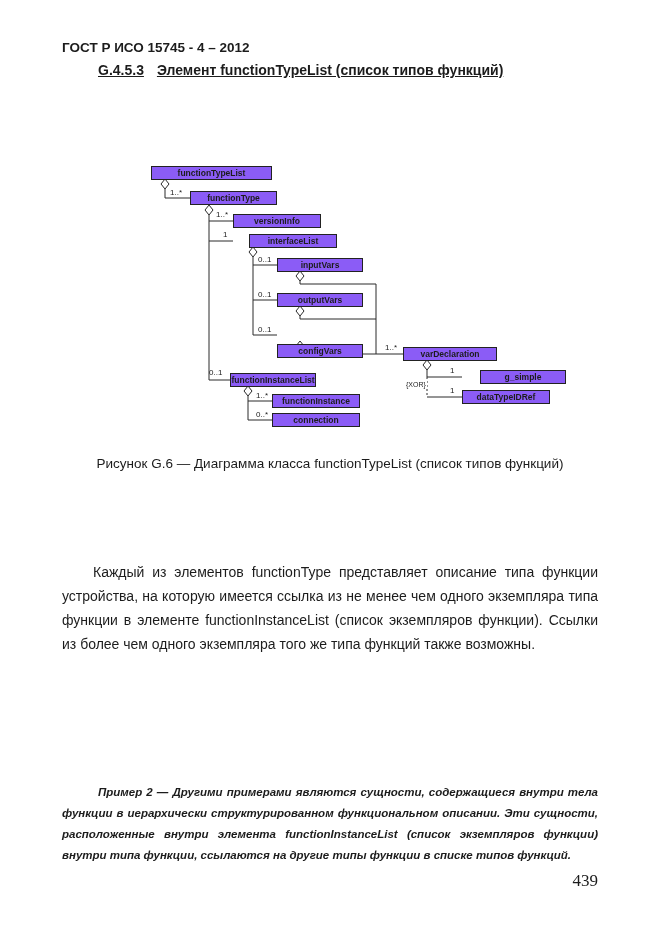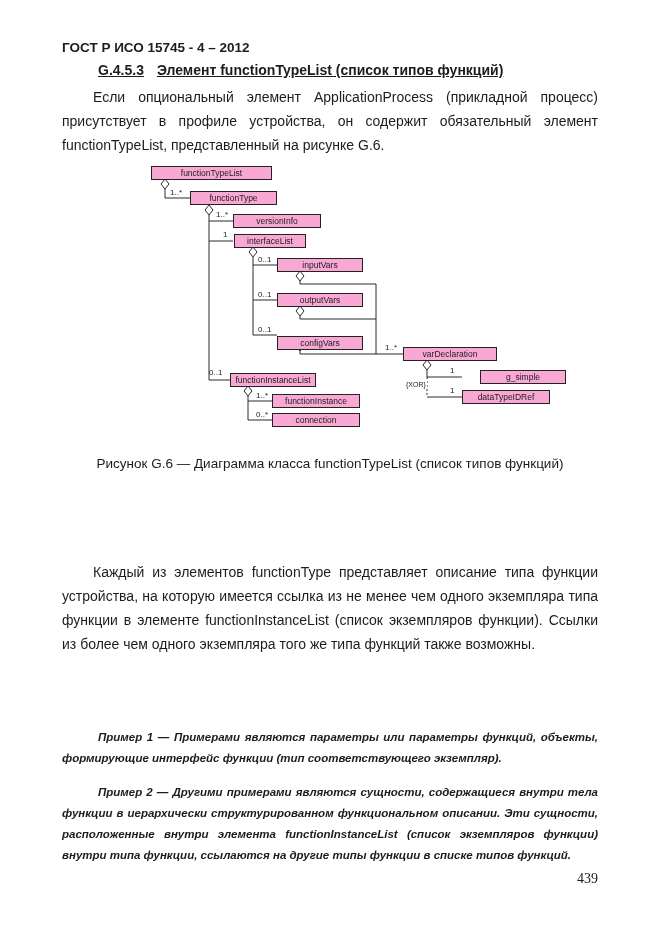--- a/index.html
+++ b/index.html
@@ -43,30 +43,30 @@
     font-style:italic; font-weight:bold;
     text-align:justify; text-indent:36px;
   }
   .ex1 { top:727px; }
   .ex2 { top:782px; }
 
   .page-number {
     top:871px; left:62px; width:536px;
     text-align:right;
     font-family:"Liberation Serif", serif;
-    font-size:14px;
+    font-size:17px;
   }
 
   
   .diagram { top:160px; left:0; width:661px; height:280px; }
   .diagram svg.wires { position:absolute; top:0; left:0; }
   .node {
     position:absolute; height:14px;
-    border:1px solid #222; background:#f9a8d4;
-    font-size:8.5px; font-weight:normal; line-height:12px;
+    border:1px solid #222; background:#8b5cf6;
+    font-size:8.5px; font-weight:bold; line-height:12px;
     text-align:center; white-space:nowrap; overflow:hidden;
   }
   .mult {
     position:absolute; font-size:8px; line-height:8px; color:#222;
     white-space:nowrap;
   }
   .xor-label {
     position:absolute; font-size:7px; line-height:8px; color:#222;
     background:#fff; padding:0 1px;
   }
@@ -75,21 +75,20 @@
 <body>
 
 <div class="page">
 
   <div class="abs doc-header">ГОСТ Р ИСО 15745 - 4 – 2012</div>
 
   <div class="abs section-heading">
     <span class="sec-num">G.4.5.3</span><span class="sec-title">Элемент functionTypeList (список типов функций)</span>
   </div>
 
-  <p class="abs para p1">Если опциональный элемент ApplicationProcess (прикладной процесс) присутствует в профиле устройства, он содержит обязательный элемент functionTypeList, представленный на рисунке G.6.</p>
 
   <div class="abs diagram">
     <svg class="wires" width="661" height="280" viewBox="0 0 661 280">
       <g fill="none" stroke="#2b2b2b" stroke-width="1">
 
         <polyline points="165,29 165,38 190,38"></polyline>
 
         <polyline points="209,55 209,220"></polyline>
         <polyline points="209,61 233,61"></polyline>
         <polyline points="209,81 233,81"></polyline>
@@ -122,24 +121,24 @@
         <polygon points="300,146 304,151 300,156 296,151"></polygon>
         <polygon points="300,181 304,186 300,191 296,186"></polygon>
         <polygon points="427,200 431,205 427,210 423,205"></polygon>
         <polygon points="248,226 252,231 248,236 244,231"></polygon>
       </g>
     </svg>
 
     <div class="node" style="left:151px; top:6px;  width:121px">functionTypeList</div>
     <div class="node" style="left:190px; top:31px; width:87px">functionType</div>
     <div class="node" style="left:233px; top:54px; width:88px">versionInfo</div>
-    <div class="node" style="left:234px; top:74px; width:72px">interfaceList</div>
+    <div class="node" style="left:249px; top:74px; width:88px">interfaceList</div>
     <div class="node" style="left:277px; top:98px; width:86px">inputVars</div>
     <div class="node" style="left:277px; top:133px; width:86px">outputVars</div>
-    <div class="node" style="left:277px; top:176px; width:86px">configVars</div>
+    <div class="node" style="left:277px; top:184px; width:86px">configVars</div>
     <div class="node" style="left:403px; top:187px; width:94px">varDeclaration</div>
     <div class="node" style="left:230px; top:213px; width:86px">functionInstanceList</div>
     <div class="node" style="left:272px; top:234px; width:88px">functionInstance</div>
     <div class="node" style="left:272px; top:253px; width:88px">connection</div>
     <div class="node" style="left:480px; top:210px; width:86px">g_simple</div>
     <div class="node" style="left:462px; top:230px; width:88px">dataTypeIDRef</div>
 
     <span class="mult" style="left:170px; top:29px">1..*</span>
     <span class="mult" style="left:216px; top:51px">1..*</span>
     <span class="mult" style="left:223px; top:71px">1</span>
@@ -152,24 +151,20 @@
     <span class="mult" style="left:256px; top:251px">0..*</span>
     <span class="mult" style="left:450px; top:207px">1</span>
     <span class="mult" style="left:450px; top:227px">1</span>
     <span class="xor-label" style="left:405px; top:221px">{XOR}</span>
   </div>
 
   <div class="abs fig-caption">Рисунок G.6 — Диаграмма класса functionTypeList (список типов функций)</div>
 
   <p class="abs para p3">Каждый из элементов functionType представляет описание типа функции устройства, на которую имеется ссылка из не менее чем одного экземпляра типа функции в элементе functionInstanceList (список экземпляров функции). Ссылки из более чем одного экземпляра того же типа функций также возможны.</p>
 
-  <p class="abs example ex1">
-    <span>Пример 1</span>
-    <span>— Примерами являются параметры или параметры функций, объекты, формирующие интерфейс функции (тип соответствующего экземпляр).</span>
-  </p>
 
   <p class="abs example ex2">
     <span>Пример 2</span>
     <span>— Другими примерами являются сущности, содержащиеся внутри тела функции в иерархически структурированном функциональном описании. Эти сущности, расположенные внутри элемента functionInstanceList (список экземпляров функции) внутри типа функции, ссылаются на другие типы функции в списке типов функций.</span>
   </p>
 
   <div class="abs page-number">439</div>
 
 </div>
 

